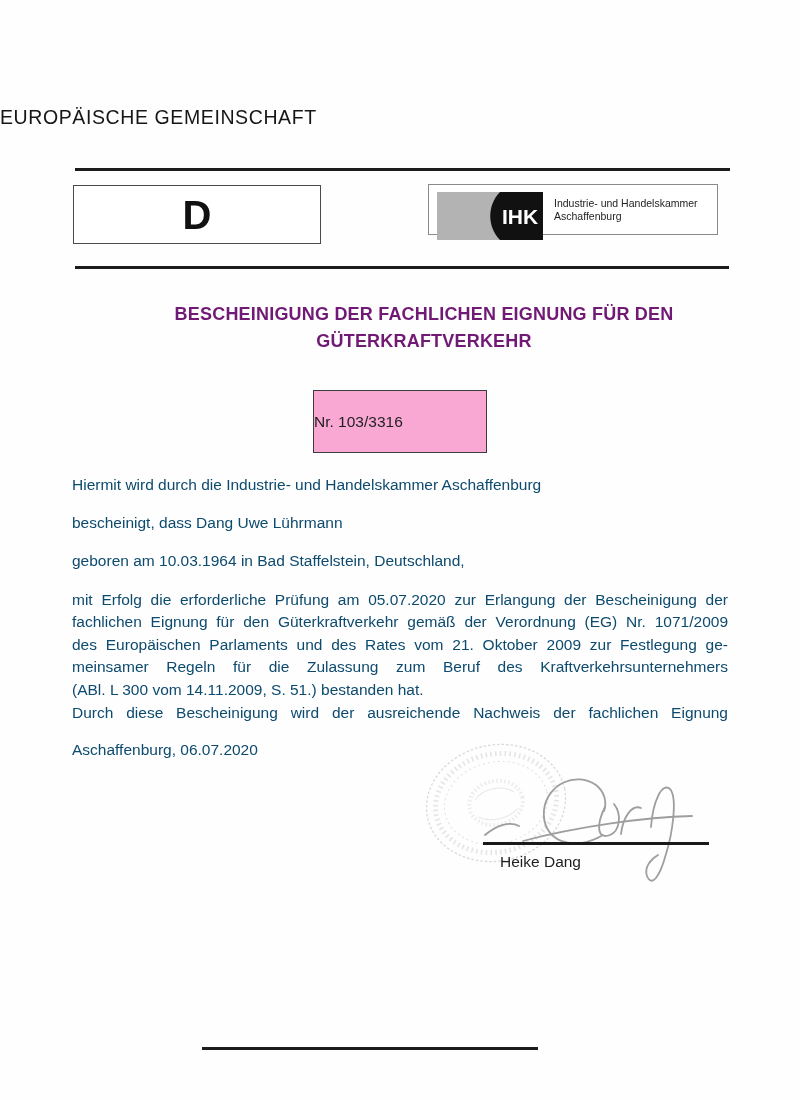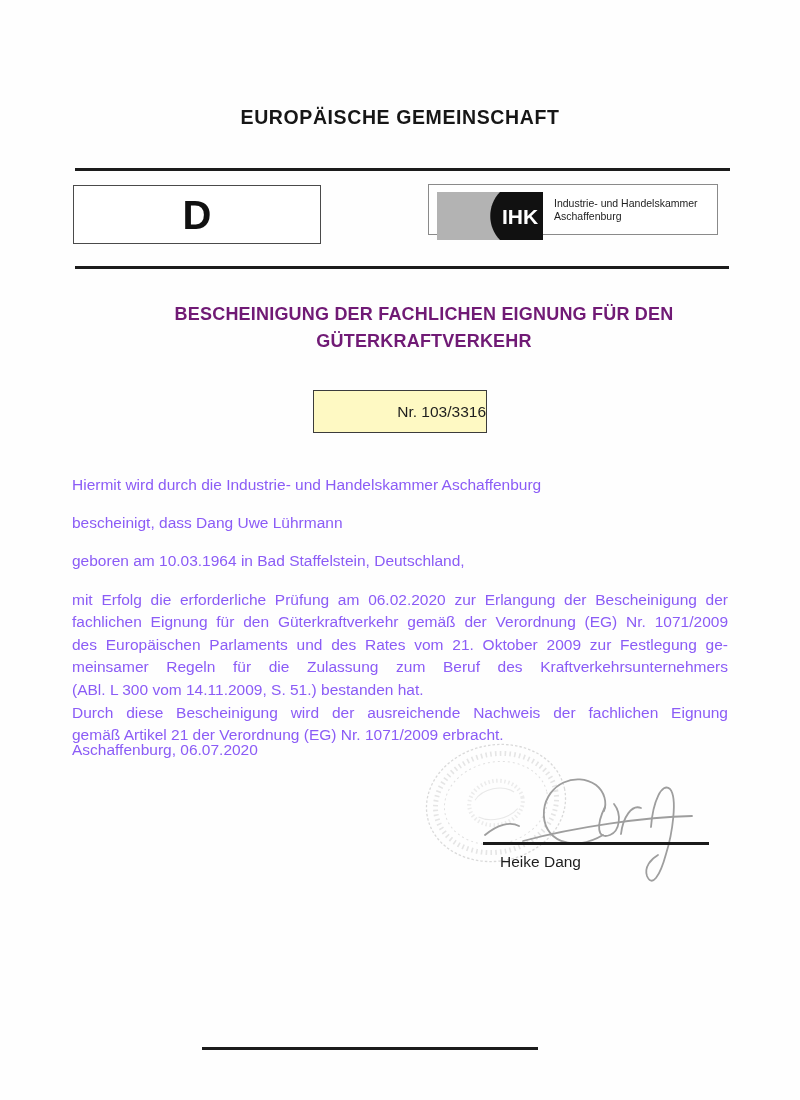--- a/index.html
+++ b/index.html
@@ -7,21 +7,21 @@
   body { font-family: "Liberation Sans", sans-serif; color: #1e1e1e; }
   .page {
     position: relative;
     width: 800px;
     height: 1100px;
     background: #fefefe;
     overflow: hidden;
   }
   .euro-title {
     position: absolute; top: 106px; left: 0; width: 100%;
-    text-align: center; font-size: 19.5px; font-weight: bold; letter-spacing: 0.6px;
+    text-align: left; font-size: 19.5px; font-weight: normal; letter-spacing: 0.6px;
     color: #161616;
   }
   .rule { position: absolute; background: #1c1c1c; }
   .rule-top    { left: 75px;  top: 168px;  width: 655px; height: 3px; }
   .rule-mid    { left: 75px;  top: 266px;  width: 654px; height: 2.5px; }
   .rule-bottom { left: 202px; top: 1047px; width: 336px; height: 2.5px; }
 
   .d-box {
     position: absolute; left: 73px; top: 185px; width: 248px; height: 59px;
     border: 1.5px solid #4a4a4a; background: #fff;
@@ -39,26 +39,26 @@
     font-size: 10.5px; line-height: 13px; color: #222;
   }
   .ihk-org .city { font-weight: normal; }
 
   .heading {
     position: absolute; top: 301px; left: 0; width: 100%;
     text-align: center; font-size: 18px; font-weight: bold; line-height: 27px;
     letter-spacing: 0.2px; color: #701a75; margin-left: 24px;
   }
   .nr-box {
-    position: absolute; left: 313px; top: 390px; width: 174px; height: 43px;
-    border: 1.5px solid #3c3c3c; background: #fef9c3;
-    display: flex; align-items: center; justify-content: flex-end;
+    position: absolute; left: 313px; top: 390px; width: 174px; height: 63px;
+    border: 1.5px solid #3c3c3c; background: #f9a8d4;
+    display: flex; align-items: center; justify-content: flex-start;
     font-size: 15.5px;
   }
-  .bodytext { position: absolute; left: 72px; width: 656px; font-size: 15.5px; color: #8b5cf6; }
+  .bodytext { position: absolute; left: 72px; width: 656px; font-size: 15.5px; color: #0c4a6e; }
   .intro1 { top: 476px; }
   .intro2 { top: 514px; }
   .intro3 { top: 552px; }
   .para { line-height: 22.4px; }
   .para1 { top: 589px; }
   .para2 { top: 702px; }
   .jline { text-align: justify; text-align-last: justify; }
   .place-date { top: 741px; }
 
   .stamp { position: absolute; left: 421px; top: 741px; opacity: 0.55; }
@@ -103,30 +103,29 @@
 
   <div class="nr-box">
     <span>Nr. 103/3316</span>
   </div>
 
   <div class="bodytext intro1">Hiermit wird durch die Industrie- und Handelskammer Aschaffenburg</div>
   <div class="bodytext intro2">bescheinigt, dass Dang Uwe Lührmann</div>
   <div class="bodytext intro3">geboren am 10.03.1964 in Bad Staffelstein, Deutschland,</div>
 
   <div class="bodytext para para1">
-    <div class="jline">mit Erfolg die erforderliche Prüfung am 06.02.2020 zur Erlangung der Bescheinigung der</div>
+    <div class="jline">mit Erfolg die erforderliche Prüfung am 05.07.2020 zur Erlangung der Bescheinigung der</div>
     <div class="jline">fachlichen Eignung für den Güterkraftverkehr gemäß der Verordnung (EG) Nr. 1071/2009</div>
     <div class="jline">des Europäischen Parlaments und des Rates vom 21. Oktober 2009 zur Festlegung ge-</div>
     <div class="jline">meinsamer Regeln für die Zulassung zum Beruf des Kraftverkehrsunternehmers</div>
     <div>(ABl. L 300 vom 14.11.2009, S. 51.) bestanden hat.</div>
   </div>
 
   <div class="bodytext para para2">
     <div class="jline">Durch diese Bescheinigung wird der ausreichende Nachweis der fachlichen Eignung</div>
-    <div>gemäß Artikel 21 der Verordnung (EG) Nr. 1071/2009 erbracht.</div>
   </div>
 
   <div class="bodytext place-date">Aschaffenburg, 06.07.2020</div>
 
   <svg class="stamp" width="150" height="125" viewBox="0 0 150 125">
     <g transform="rotate(-12 75 62)" stroke="#bcbcbc" fill="none">
       <ellipse cx="75" cy="62" rx="70" ry="58" stroke-width="1.3" stroke-dasharray="2.5 2"></ellipse>
       <ellipse cx="75" cy="62" rx="61" ry="49" stroke-width="5" stroke-dasharray="1.6 3.2" opacity="0.7"></ellipse>
       <ellipse cx="75" cy="62" rx="52" ry="41" stroke-width="1" stroke-dasharray="2 3" opacity="0.8"></ellipse>
       <ellipse cx="75" cy="62" rx="27" ry="22" stroke-width="4" stroke-dasharray="1.5 2.5" opacity="0.5"></ellipse>

